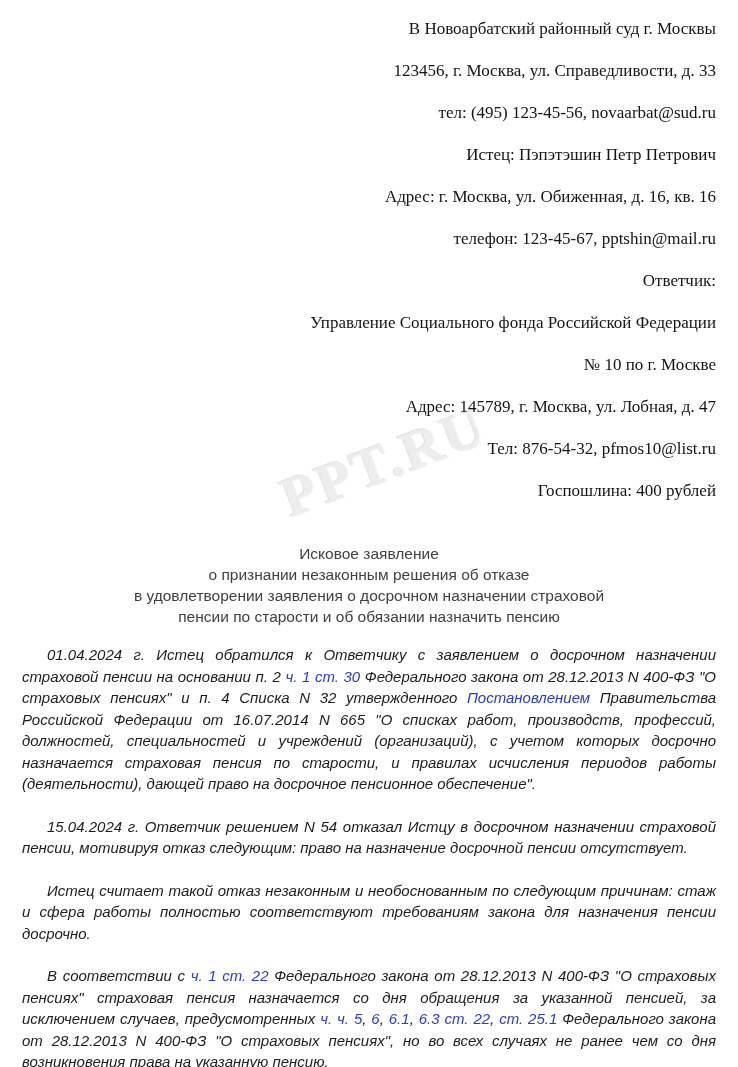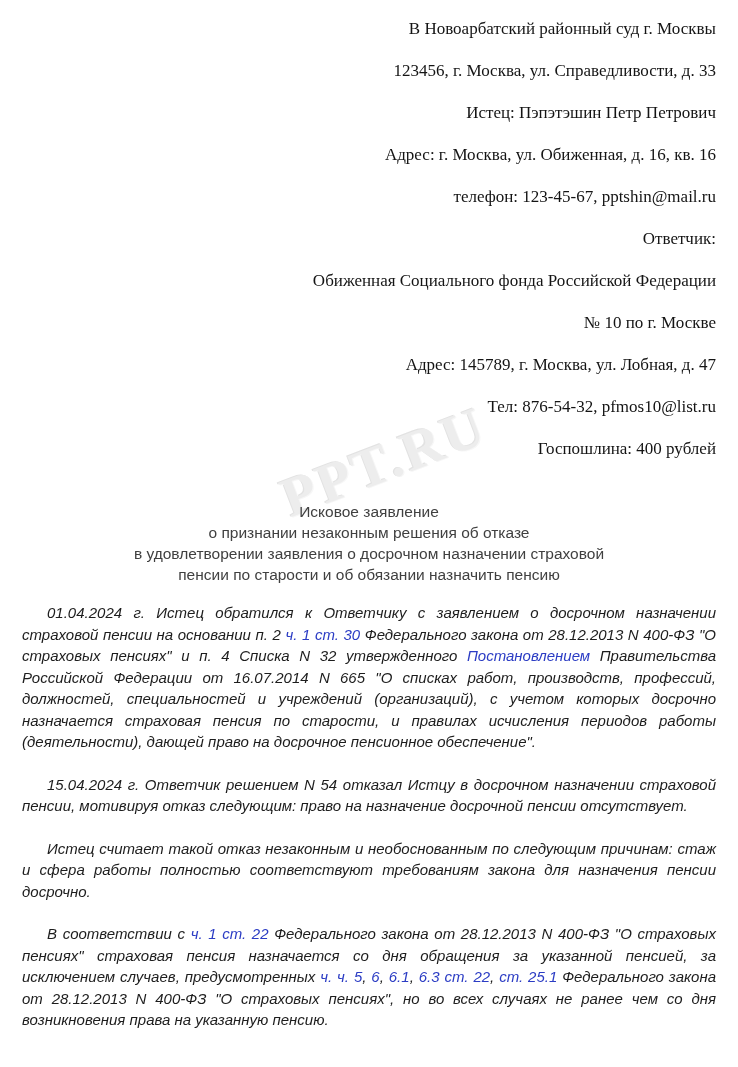--- a/index.html
+++ b/index.html
@@ -57,25 +57,26 @@
 <body>
 
 <div class="page">
   <div class="watermark">PPT.RU</div>
 
   <div class="content">
 
     <div class="header-block">
       <div class="header-line">В Новоарбатский районный суд г. Москвы</div>
       <div class="header-line">123456, г. Москва, ул. Справедливости, д. 33</div>
+      <div class="header-line">тел: (495) 123-45-56, novaarbat@sud.ru</div>
       <div class="header-line">Истец: Пэпэтэшин Петр Петрович</div>
       <div class="header-line">Адрес: г. Москва, ул. Обиженная, д. 16, кв. 16</div>
       <div class="header-line">телефон: 123-45-67, pptshin@mail.ru</div>
       <div class="header-line">Ответчик:</div>
-      <div class="header-line">Обиженная Социального фонда Российской Федерации</div>
+      <div class="header-line">Управление Социального фонда Российской Федерации</div>
       <div class="header-line">№ 10 по г. Москве</div>
       <div class="header-line">Адрес: 145789, г. Москва, ул. Лобная, д. 47</div>
       <div class="header-line">Тел: 876-54-32, pfmos10@list.ru</div>
       <div class="header-line">Госпошлина: 400 рублей</div>
     </div>
 
     <div class="title-block">
       <div class="title-line">Исковое заявление</div>
       <div class="title-line">о признании незаконным решения об отказе</div>
       <div class="title-line">в удовлетворении заявления о досрочном назначении страховой</div>

